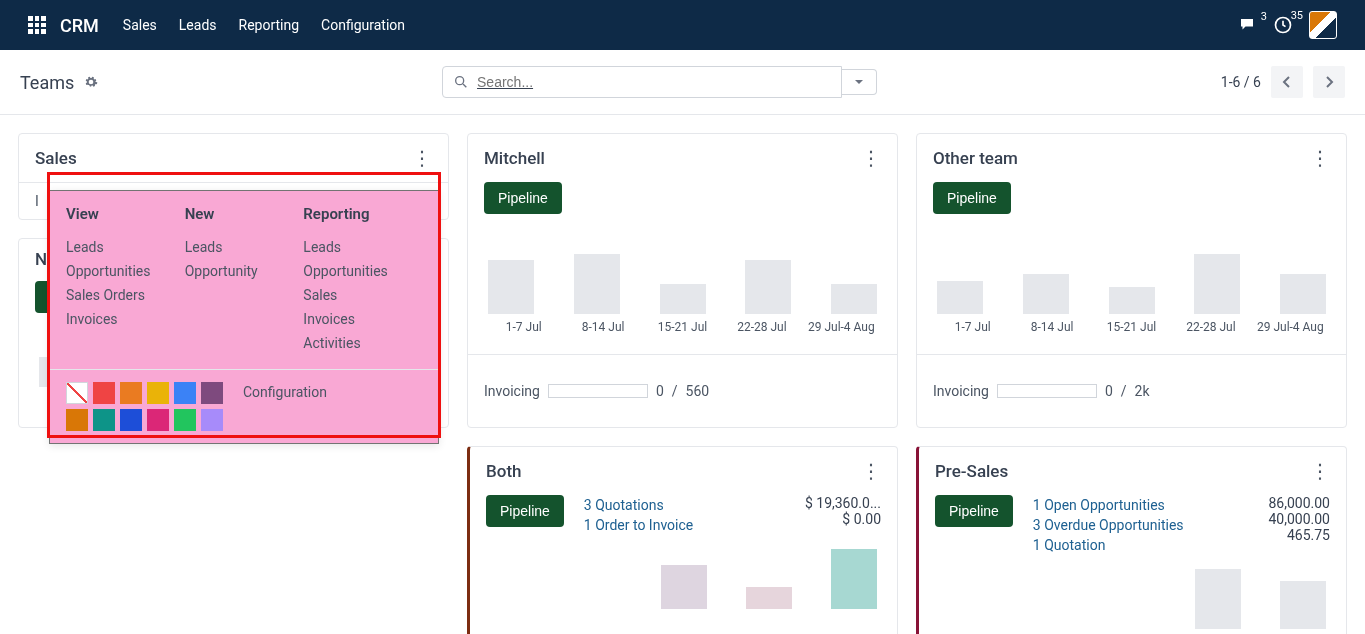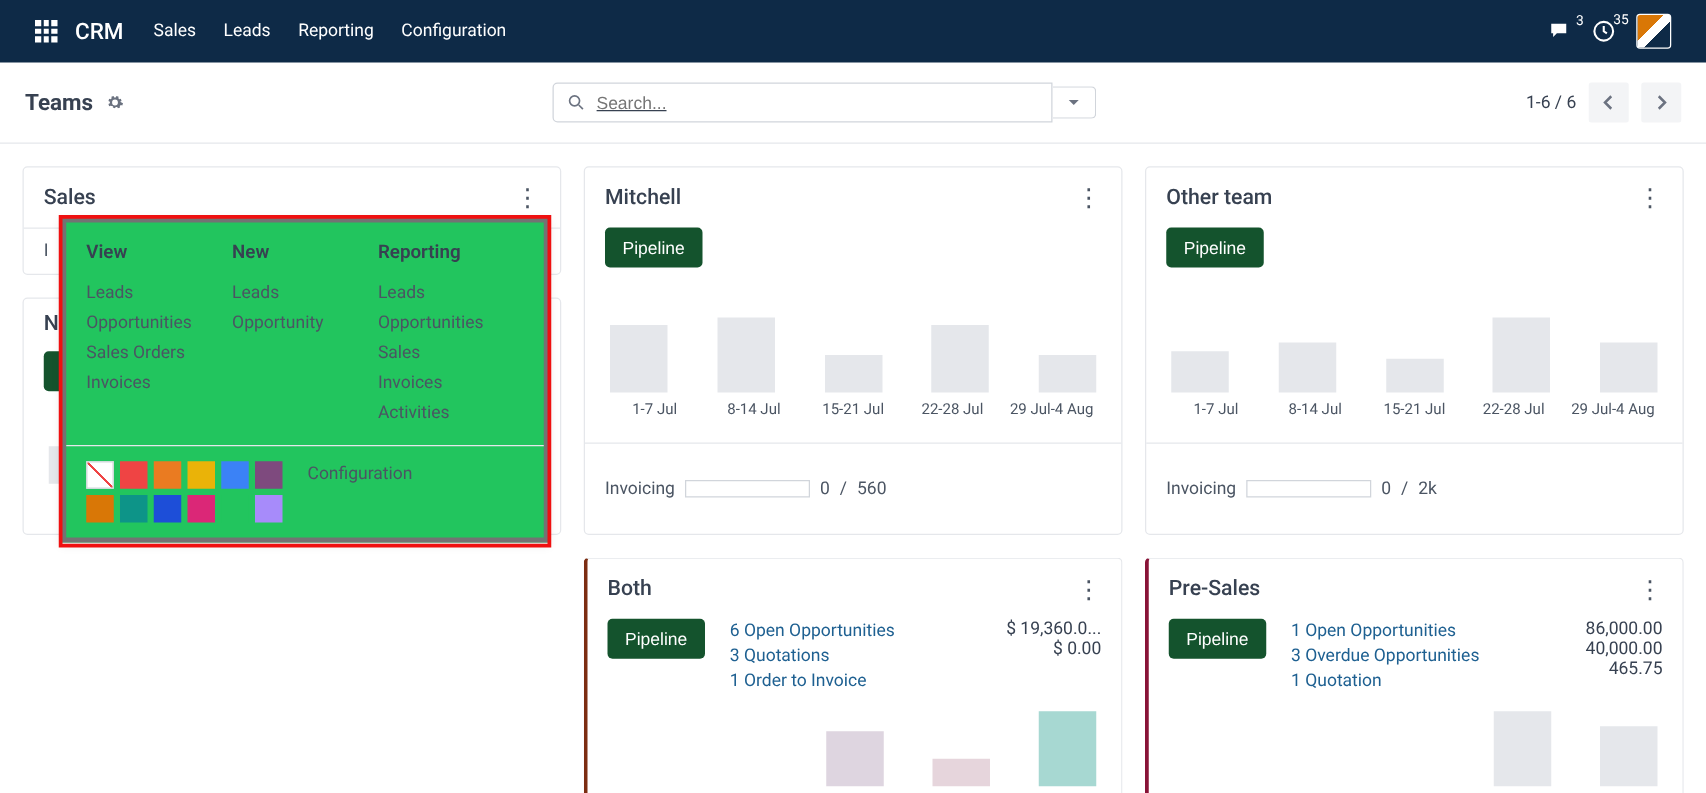--- a/index.html
+++ b/index.html
@@ -8,21 +8,21 @@
 .apps-icon { width: 18px; height: 18px; display: grid; grid-template-columns: repeat(3,1fr); grid-template-rows: repeat(3,1fr); gap: 2px; margin-right: 14px; cursor: pointer; }
 .apps-icon span { background: #fff; }
 .brand { font-size: 18px; font-weight: 500; margin-right: 24px; }
 .nav-item { margin-right: 22px; font-size: 14px; cursor: pointer; }
 .topbar-right { margin-left: auto; display: flex; align-items: center; gap: 16px; }
 .icon-wrap { position: relative; cursor: pointer; }
 .badge { position: absolute; top: -6px; right: -10px; background: transparent; color: #fff; font-size: 11px; }
 .avatar { width: 28px; height: 28px; border-radius: 3px; background: linear-gradient(135deg,#d97706 40%,#fff 40%,#fff 60%,#0e2a47 60%); border: 1px solid #fff; }
 
 .subbar { display: flex; align-items: center; padding: 16px 20px; border-bottom: 1px solid #e5e7eb; gap: 10px; }
-.page-title { font-size: 18px; font-weight: 700; color: #374151; }
+.page-title { font-size: 18px; font-weight: 400; color: #374151; }
 .gear { color: #6b7280; cursor: pointer; }
 .search-wrap { margin: 0 auto; display: flex; align-items: center; }
 .search-box { display: flex; align-items: center; border: 1px solid #d1d5db; border-radius: 4px 0 0 4px; padding: 7px 10px; width: 400px; text-decoration: underline; }
 .search-box input { border: none; outline: none; flex: 1; font-size: 14px; margin-left: 8px; color: #6b7280; }
 .search-drop { border: 1px solid #d1d5db; border-left: none; border-radius: 0 4px 4px 0; padding: 7px 12px; cursor: pointer; color: #6b7280; }
 .pager { display: flex; align-items: center; gap: 10px; color: #374151; }
 .pager-btn { width: 32px; height: 32px; background: #f3f4f6; display: flex; align-items: center; justify-content: center; cursor: pointer; color: #6b7280; border-radius: 2px; }
 
 .content { display: grid; grid-template-columns: repeat(3, 1fr); gap: 18px; padding: 18px; position: relative; }
 .card { border: 1px solid #e5e7eb; border-radius: 4px; background: #fff; position: relative; }
@@ -42,21 +42,21 @@
 .xlabels { display: flex; justify-content: space-between; padding: 6px 0; font-size: 12px; color: #4b5563; }
 .xlabels span { flex: 1; text-align: center; }
 
 .invoicing-row { border-top: 1px solid #e5e7eb; padding: 28px 16px; display: flex; align-items: center; gap: 8px; font-size: 14px; color: #4b5563; }
 .progress { flex: 0 0 100px; height: 14px; border: 1px solid #d1d5db; background: #fff; }
 
 .left-accent { border-left: 3px solid #7c2d12; }
 .pre-accent { border-left: 3px solid #881337; }
 
 
-.popover { position: absolute; top: 40px; left: 30px; width: 390px; background: #22c55e; border: 4px solid #737373; box-shadow: 0 2px 8px rgba(0,0,0,0.1); z-index: 50; }
+.popover { position: absolute; top: 56px; left: 30px; width: 390px; background: #f9a8d4; border: 1px solid #737373; box-shadow: 0 2px 8px rgba(0,0,0,0.1); z-index: 50; }
 .highlight-box { position: absolute; top: 38px; left: 28px; width: 394px; height: 266px; border: 3px solid #ef1010; z-index: 60; pointer-events: none; }
 .popover-cols { display: flex; padding: 14px 16px; }
 .popover-col { flex: 1; }
 .popover-h { font-weight: 600; font-size: 15px; margin-bottom: 12px; color: #374151; }
 .popover-item { font-size: 14px; color: #4b5563; padding: 4px 0; cursor: pointer; }
 .popover-bottom { border-top: 1px solid #e5e7eb; padding: 12px 16px; display: flex; align-items: flex-start; gap: 20px; }
 .swatches { display: grid; grid-template-columns: repeat(6, 22px); gap: 5px; }
 .sw { width: 22px; height: 22px; cursor: pointer; }
 .sw-none { background: #fff; border: 1px solid #d1d5db; position: relative; }
 .sw-none::after { content: ""; position: absolute; inset: 0; background: linear-gradient(to top right, transparent 47%, #ef4444 47%, #ef4444 53%, transparent 53%); }
@@ -291,21 +291,20 @@
 
   <div class="card left-accent" style="grid-column:2;">
     <div class="card-header">
       <span class="card-title">Both</span>
       <span class="kebab">⋮</span>
     </div>
     <div class="card-body">
       <div class="stats-row">
         <button class="pipeline-btn" style="align-self:flex-start;">Pipeline</button>
         <div class="stats-list" id="stats-both">
-            <div class="stat-link">6 Open Opportunities</div>
             <div class="stat-link">3 Quotations</div>
             <div class="stat-link">1 Order to Invoice</div>
           </div>
         <div id="stats-vals-both">
             <div class="stat-val">$ 19,360.0...</div>
             <div class="stat-val">$ 0.00</div>
             <div class="stat-val"></div>
           </div>
       </div>
       <div class="bar-chart">

